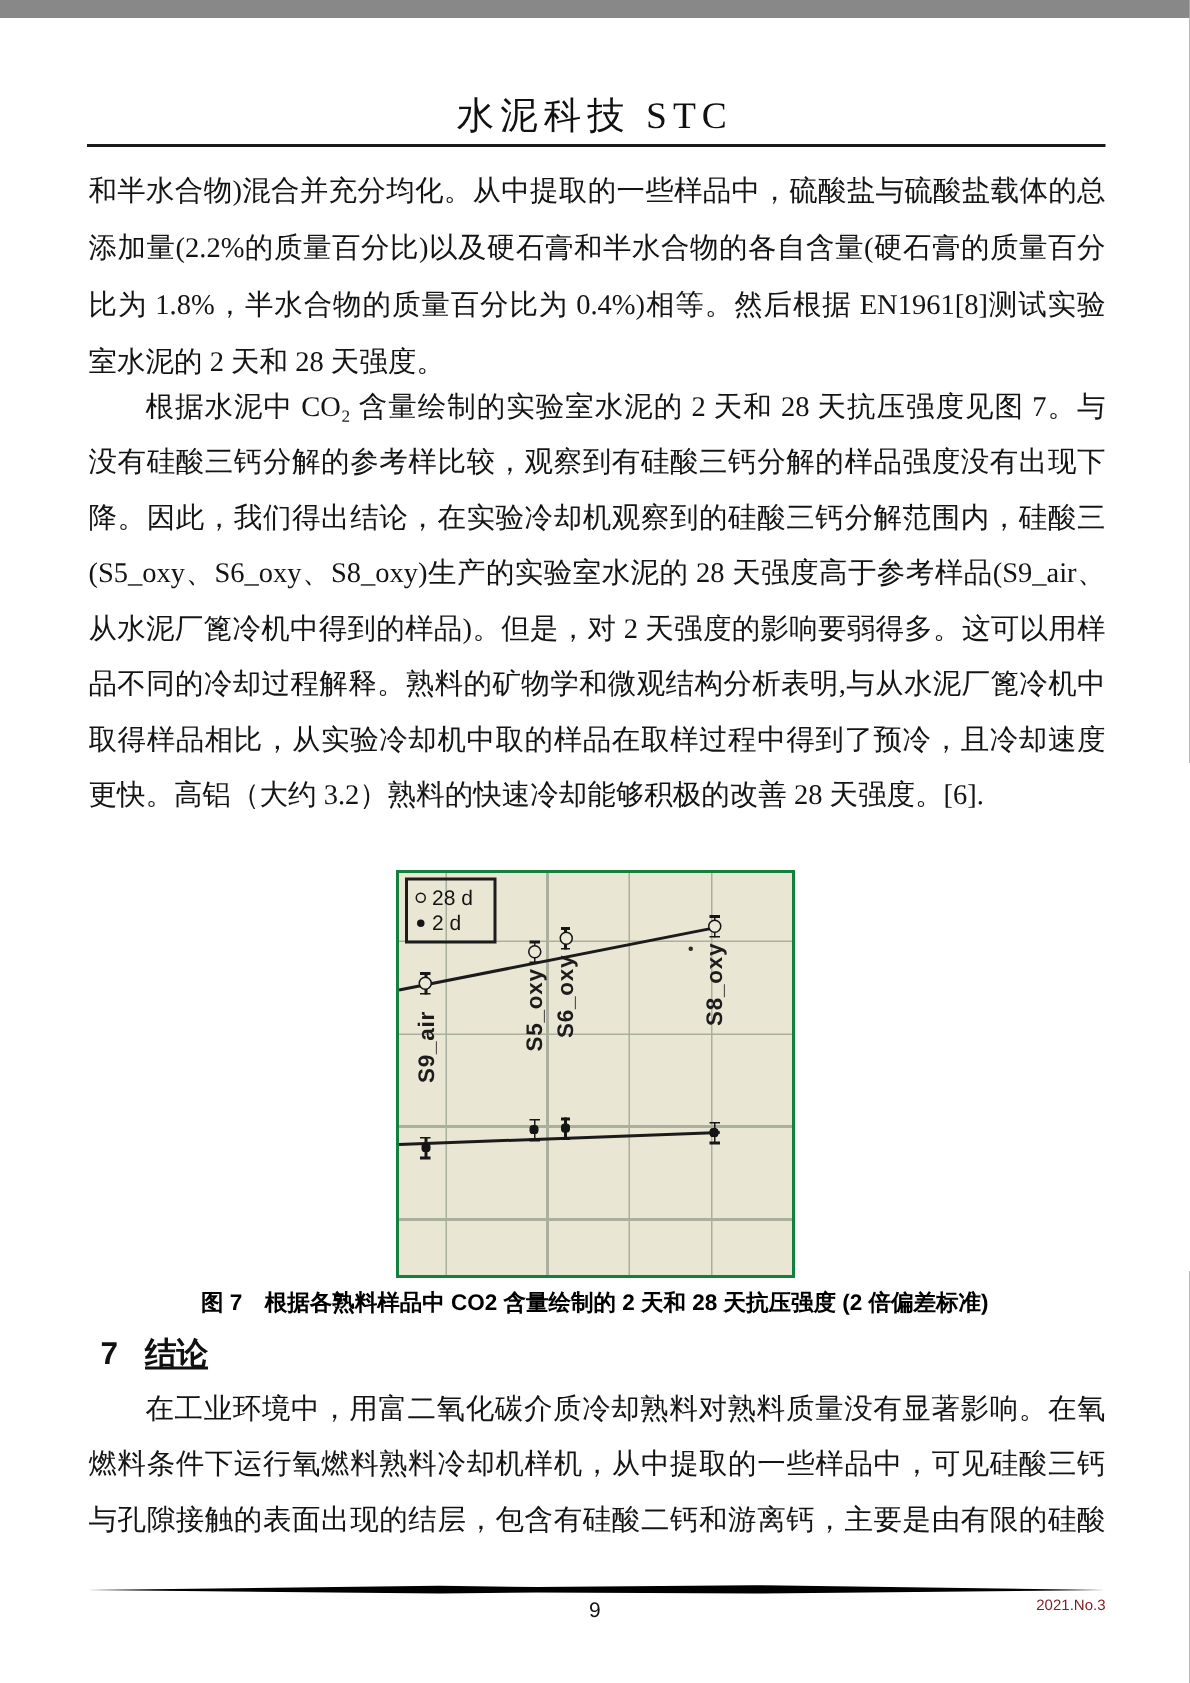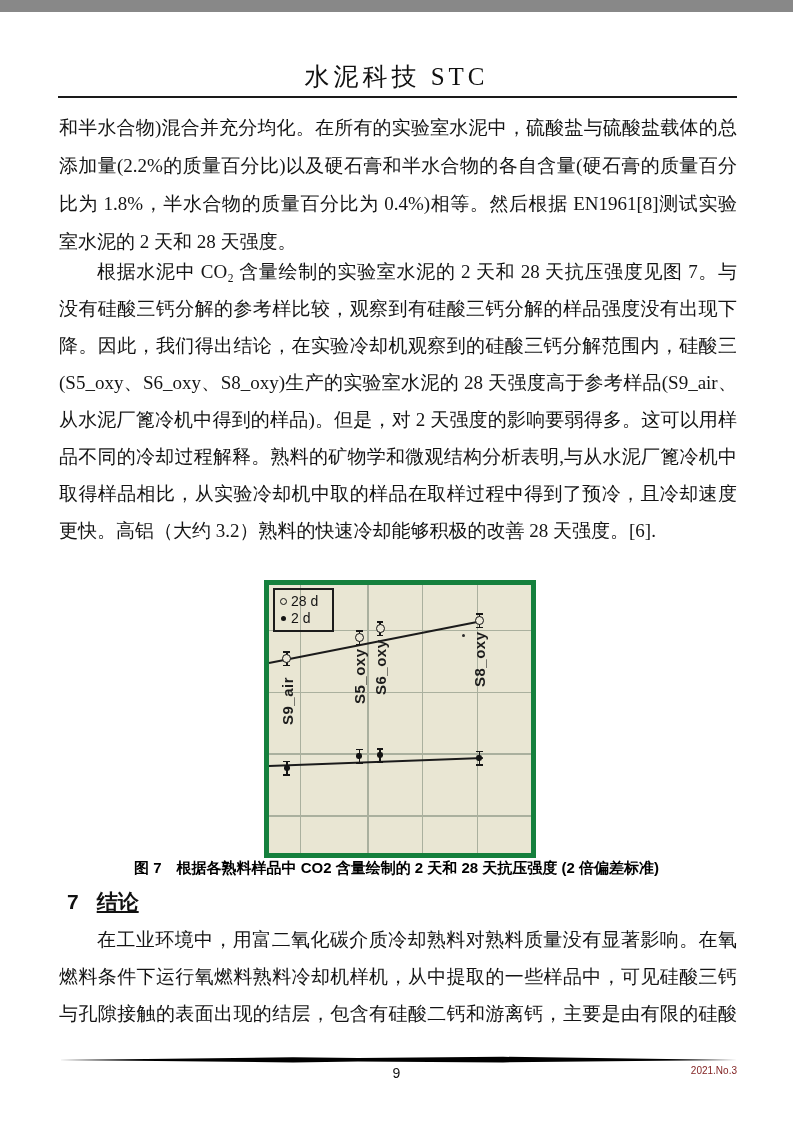--- a/index.html
+++ b/index.html
@@ -19,21 +19,21 @@
   .para{position:absolute; left:59px; width:678px; font-size:19px; color:#141414;}
   .p1{top:97px; line-height:38px;}
   .p2{top:241px; line-height:37px;}
   .p3{top:909px; line-height:37px;}
   .line{text-align:justify; text-align-last:justify; white-space:normal;}
   .jlast{text-align-last:left;}
   .indent{text-indent:38px;}
   
   .figure{
     position:absolute; left:264px; top:568px; width:262px; height:268px;
-    background:#e9e6d3; border:5px solid #15803d;
+    background:#e9e6d3; border:2px solid #15803d;
   }
   .plot{position:relative; width:262px; height:268px; overflow:visible;}
   .gl{position:absolute; background:#aab09e;}
   .gl.v{top:0; bottom:0; width:1.5px;}
   .gl.h{left:0; right:0; height:1.5px;}
   .trend{position:absolute; height:1.8px; background:#1b1b1b; transform-origin:0 50%;}
   .ebar{position:absolute; width:1.6px; height:14px; background:#161616;}
   .ebar::before,.ebar::after{content:""; position:absolute; left:-2.6px; width:6.8px; height:1.6px; background:#161616;}
   .ebar::before{top:-0.5px;} .ebar::after{bottom:-0.5px;}
   .mo{position:absolute; width:9px; height:9px; border:1.8px solid #141414; border-radius:50%;
@@ -79,21 +79,21 @@
 </style>
 </head>
 <body>
 
 <div class="page">
 
   <div class="journal-title">水泥科技 STC</div>
   <div class="header-rule"></div>
 
   <div class="para p1">
-    <div class="line">和半水合物)混合并充分均化。在所有的实验室水泥中，硫酸盐与硫酸盐载体的总</div>
+    <div class="line">和半水合物)混合并充分均化。从中提取的一些样品中，硫酸盐与硫酸盐载体的总</div>
     <div class="line">添加量(2.2%的质量百分比)以及硬石膏和半水合物的各自含量(硬石膏的质量百分</div>
     <div class="line">比为 1.8%，半水合物的质量百分比为 0.4%)相等。然后根据 EN1961[8]测试实验</div>
     <div class="line jlast">室水泥的 2 天和 28 天强度。</div>
   </div>
 
   <div class="para p2">
     <div class="line indent">根据水泥中 CO₂ 含量绘制的实验室水泥的 2 天和 28 天抗压强度见图 7。与</div>
     <div class="line">没有硅酸三钙分解的参考样比较，观察到有硅酸三钙分解的样品强度没有出现下</div>
     <div class="line">降。因此，我们得出结论，在实验冷却机观察到的硅酸三钙分解范围内，硅酸三</div>
     <div class="line">(S5_oxy、S6_oxy、S8_oxy)生产的实验室水泥的 28 天强度高于参考样品(S9_air、</div>

